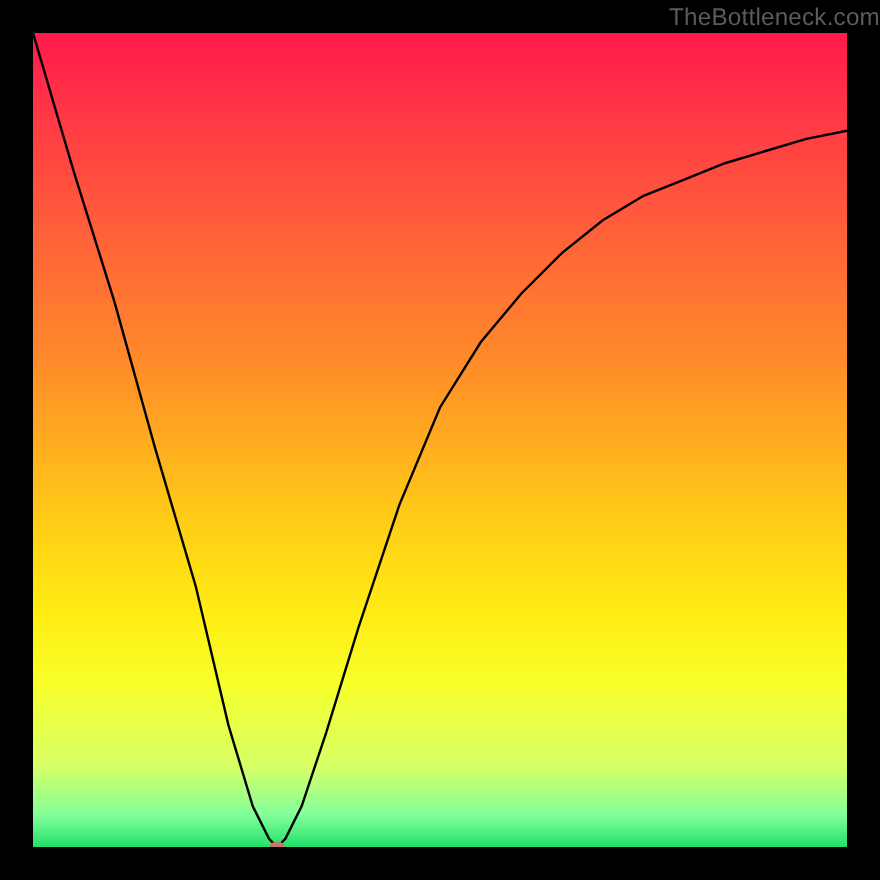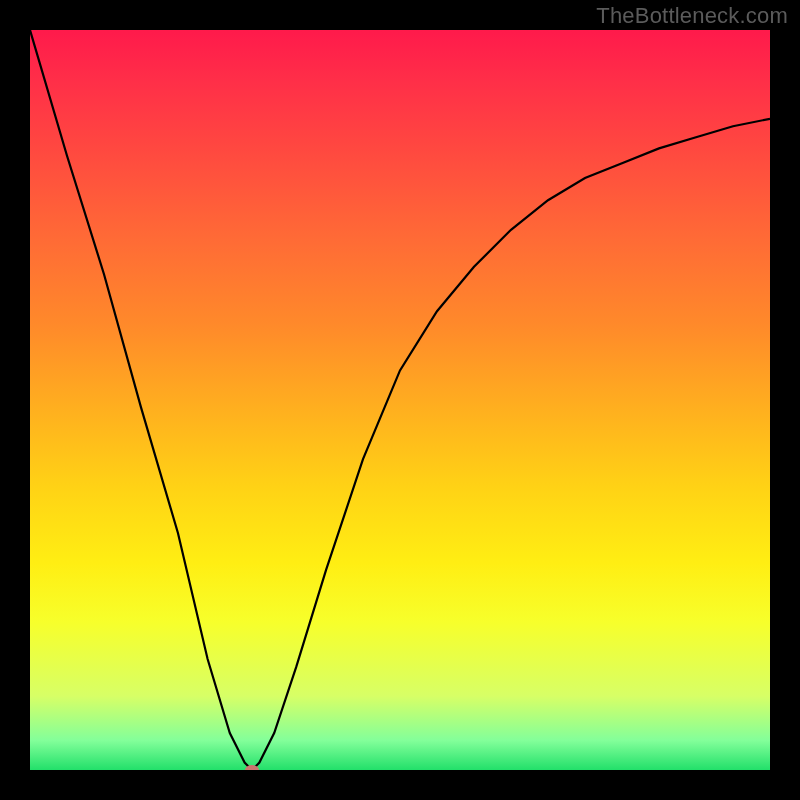--- a/index.html
+++ b/index.html
@@ -13,21 +13,21 @@
   }
   .frame {
     position: relative;
     width: 800px;
     height: 800px;
     background: #000;
   }
   .attribution {
     position: absolute;
     top: 3px;
-    right: 12px;
+    right: 0;
     color: #5b5b5b;
     font-size: 22px;
     letter-spacing: 0.2px;
     font-weight: 500;
     z-index: 10;
     text-align: center;
   }
   .plot-area {
     position: absolute;
     left: 30px;

